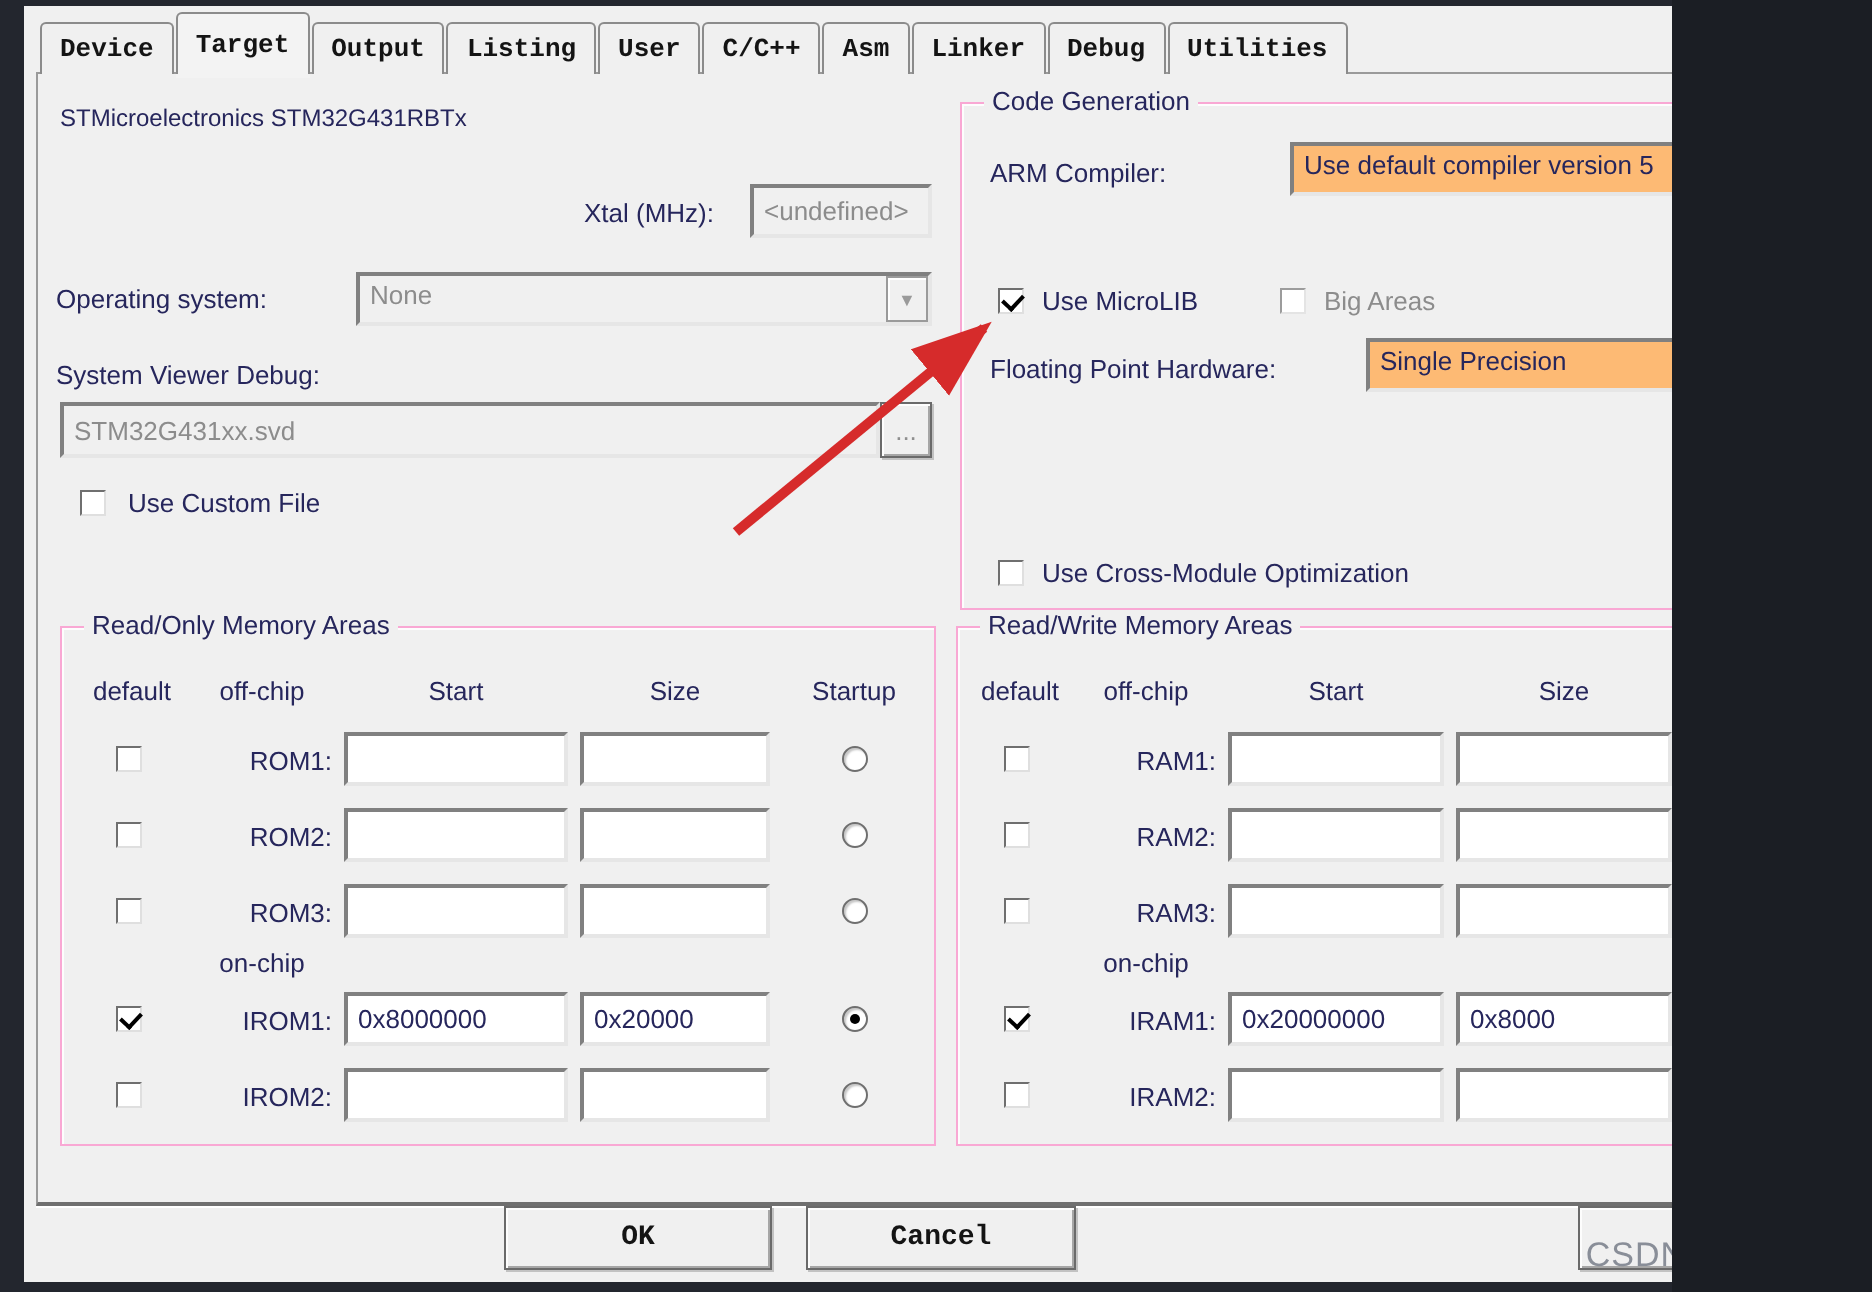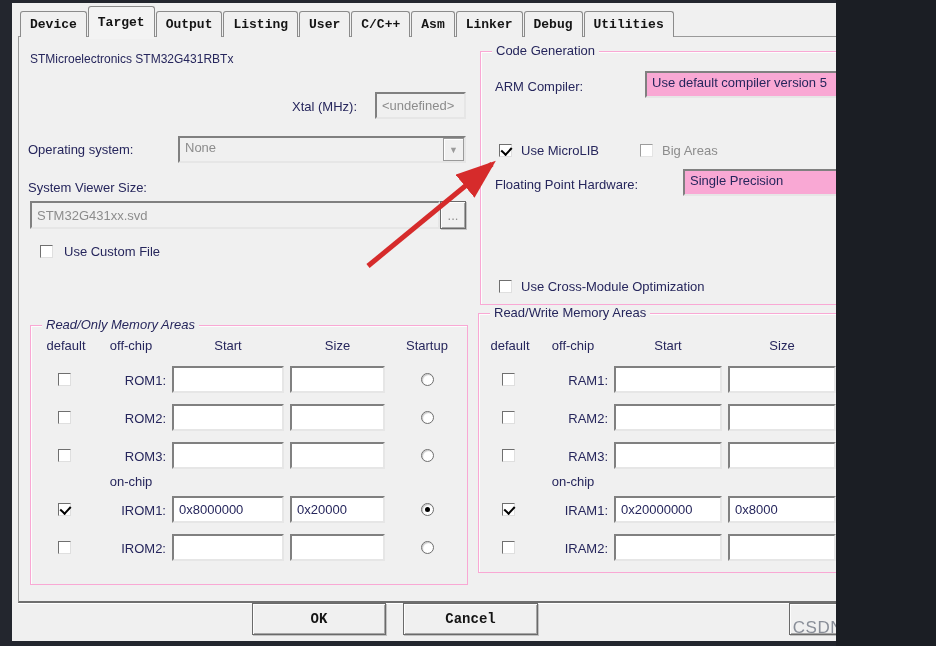--- a/index.html
+++ b/index.html
@@ -24,21 +24,21 @@
 
   
   .sunken{background:#ffffff;border:2px solid;border-color:#808080 #e6e6e6 #e6e6e6 #808080;
           box-sizing:border-box;color:#26265c;}
   .sunken.dis{background:#f0f0f0;color:#8c8c8c;}
   input.tb{position:absolute;font-family:"Liberation Sans",sans-serif;font-size:13px;padding:2px 5px;outline:none;}
   .raised{background:#f0f0f0;border:1px solid #6a6a6a;
           box-shadow:inset 1px 1px 0 #fdfdfd,inset -1px -1px 0 #a6a6a6,1px 1px 0 #c2c2c2;
           box-sizing:border-box;display:flex;align-items:center;justify-content:center;cursor:default;}
 
-  .combo{position:absolute;display:flex;box-sizing:border-box;background:#f9a8d4;
+  .combo{position:absolute;display:flex;box-sizing:border-box;background:#fdba74;
          border:2px solid;border-color:#808080 #e6e6e6 #e6e6e6 #808080;}
   .combo .cval{flex:1;padding:2px 5px;white-space:nowrap;overflow:hidden;color:#26265c;}
   .combo .cbtn{width:19px;background:#f0f0f0;border:1px solid #9a9a9a;
          box-shadow:inset 1px 1px 0 #fff;display:flex;align-items:center;justify-content:center;
          font-size:9px;color:#111;}
   .combo.dis{background:#f0f0f0;}
   .combo.dis .cval{color:#8c8c8c;}
   .combo.dis .cbtn{color:#9a9a9a;}
 
   .cb{position:absolute;width:13px;height:13px;background:#fff;box-sizing:border-box;
@@ -89,21 +89,21 @@
 
   <div class="lbl" style="left:292px;top:99px;">Xtal (MHz):</div>
   <input class="tb sunken dis" style="left: 375px; top: 92px; width: 91px; height: 27px;" readonly="" value="&lt;undefined&gt;">
 
   <div class="lbl" style="left:28px;top:142px;">Operating system:</div>
   <div class="combo dis" style="left:178px;top:136px;width:288px;height:27px;">
     <div class="cval">None</div>
     <div class="cbtn">▼</div>
   </div>
 
-  <div class="lbl" style="left:28px;top:180px;">System Viewer Size:</div>
+  <div class="lbl" style="left:28px;top:180px;">System Viewer Debug:</div>
   <input class="tb sunken dis" style="left: 30px; top: 201px; width: 410px; height: 28px;" readonly="" value="STM32G431xx.svd">
   <div class="raised" style="position:absolute;left:440px;top:201px;width:26px;height:28px;color:#8f8f8f;">...</div>
 
   <span class="cb" style="left:40px;top:245px;"></span>
   <div class="lbl" style="left:64px;top:244px;">Use Custom File</div>
 
   <div class="group" style="left:480px;top:51px;width:426px;height:252px;">
     <div class="gtitle">Code Generation</div>
   </div>
   <div class="lbl" style="left:495px;top:79px;">ARM Compiler:</div>
@@ -119,21 +119,21 @@
 
   <div class="lbl" style="left:495px;top:177px;">Floating Point Hardware:</div>
   <div class="combo" style="left:683px;top:169px;width:215px;height:27px;">
     <div class="cval">Single Precision</div>
     <div class="cbtn">▼</div>
   </div>
 
   <span class="cb" style="left:499px;top:280px;"></span>
   <div class="lbl" style="left:521px;top:279px;">Use Cross-Module Optimization</div>
 
-  <div class="group" style="left:30px;top:325px;width:436px;height:258px;font-style:italic;">
+  <div class="group" style="left:30px;top:313px;width:436px;height:258px;">
     <div class="gtitle">Read/Only Memory Areas</div>
   </div>
   <div class="hdr" style="left:40px;top:338px;width:52px;">default</div>
   <div class="hdr" style="left:100px;top:338px;width:62px;">off-chip</div>
   <div class="hdr" style="left:172px;top:338px;width:112px;">Start</div>
   <div class="hdr" style="left:290px;top:338px;width:95px;">Size</div>
   <div class="hdr" style="left:396px;top:338px;width:62px;">Startup</div>
   <div class="hdr" style="left:100px;top:474px;width:62px;">on-chip</div>
 
   <span class="cb" style="left:58px;top:373px;"></span>

